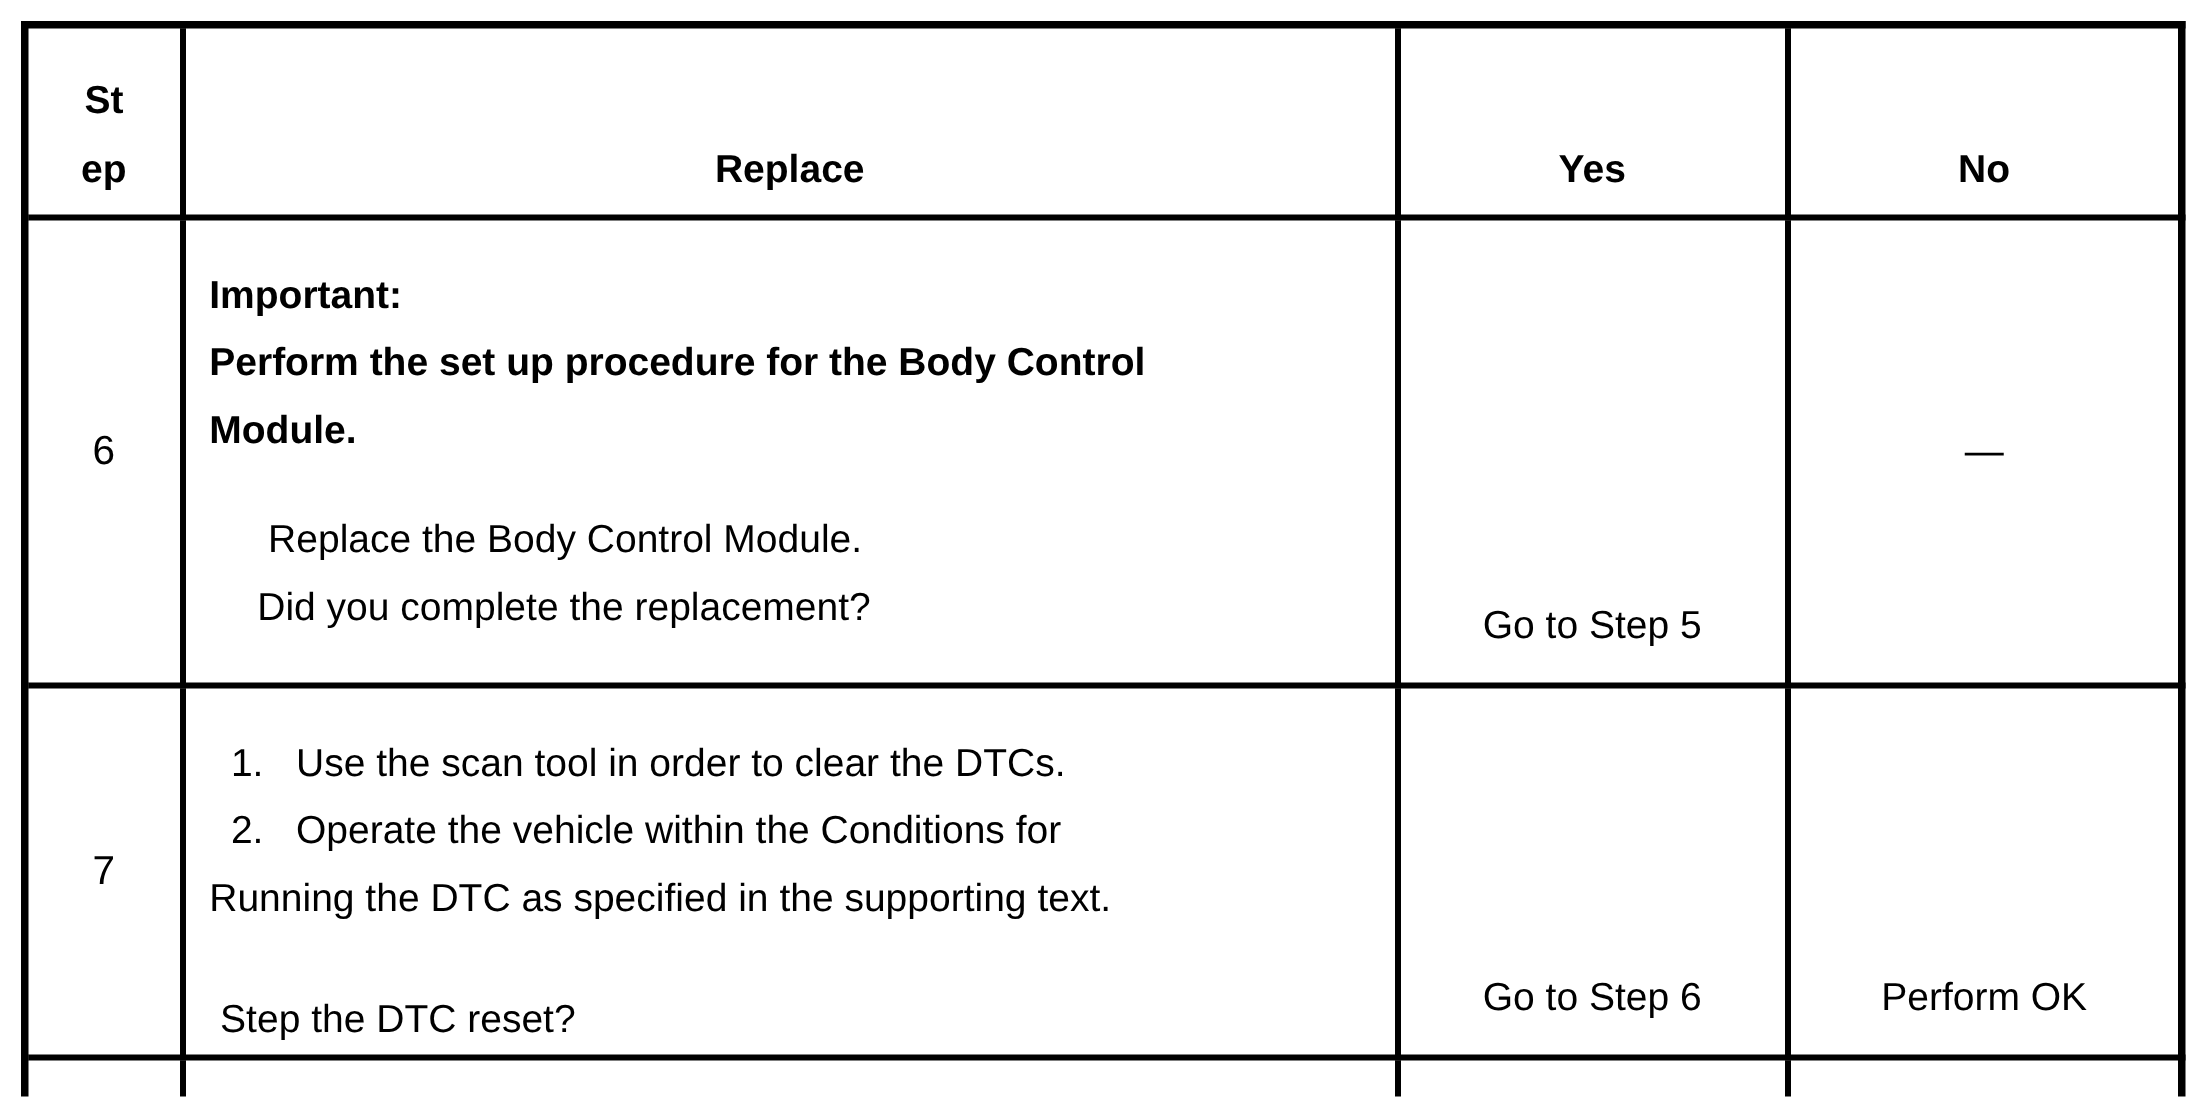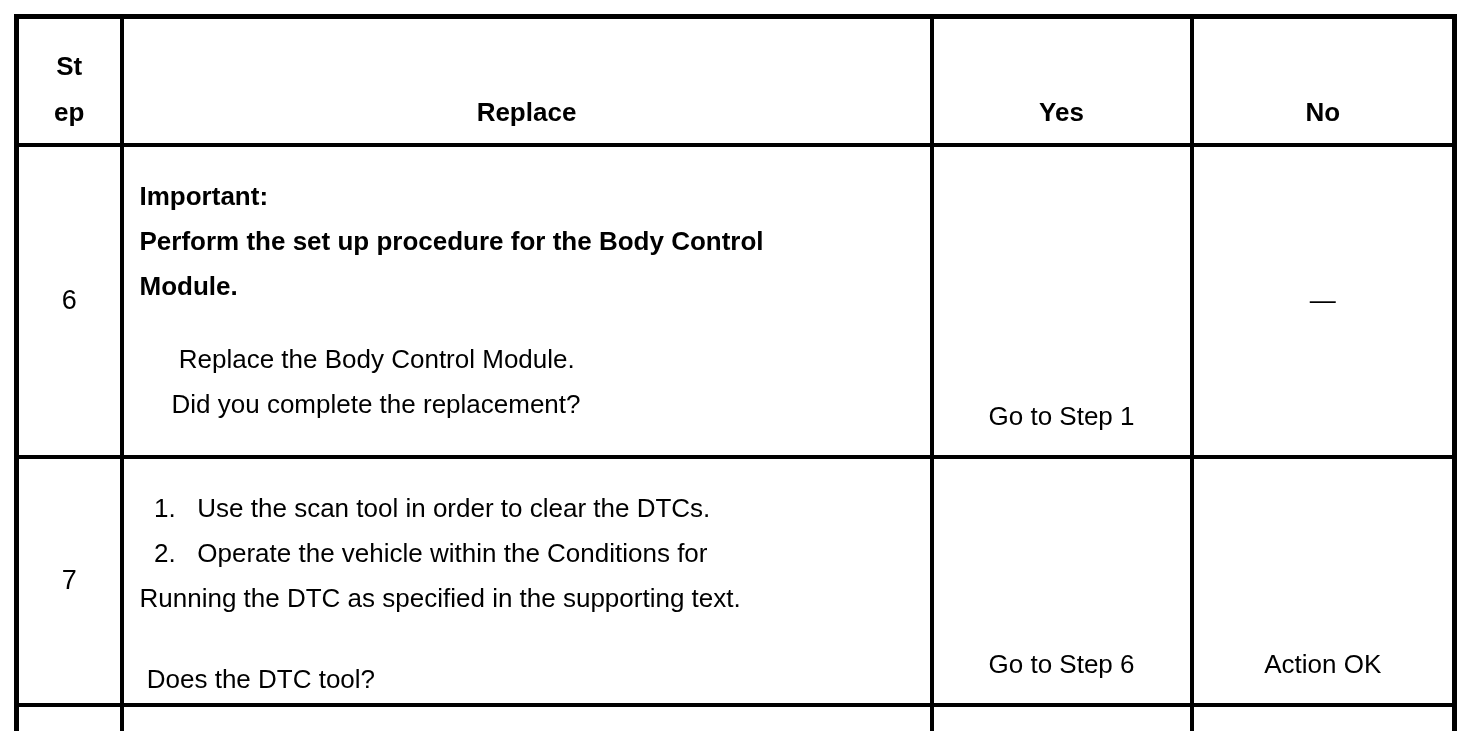--- a/index.html
+++ b/index.html
@@ -109,33 +109,33 @@
     <tbody>
       <tr class="row-6">
         <td class="step-cell">6</td>
         <td class="action-cell">
           <div class="bold-block">Important:
 Perform the set up procedure for the Body Control
 Module.</div>
           <div class="normal-block"> Replace the Body Control Module.
 Did you complete the replacement?</div>
         </td>
-        <td class="yes-cell align-bottom">Go to Step 1</td>
+        <td class="yes-cell align-bottom">Go to Step 5</td>
         <td class="no-cell align-middle">—</td>
       </tr>
       <tr class="row-7">
         <td class="step-cell">7</td>
         <td class="action-cell">
           <div class="list-block">  1.   Use the scan tool in order to clear the DTCs.
   2.   Operate the vehicle within the Conditions for
 Running the DTC as specified in the supporting text.</div>
-          <div class="question-block"> Does the DTC tool?</div>
+          <div class="question-block"> Step the DTC reset?</div>
         </td>
         <td class="yes-cell align-bottom">Go to Step 6</td>
-        <td class="no-cell align-bottom">Action OK</td>
+        <td class="no-cell align-bottom">Perform OK</td>
       </tr>
       <tr class="stub-row">
         <td></td>
         <td></td>
         <td></td>
         <td></td>
       </tr>
     </tbody>
   </table>
 </div>

